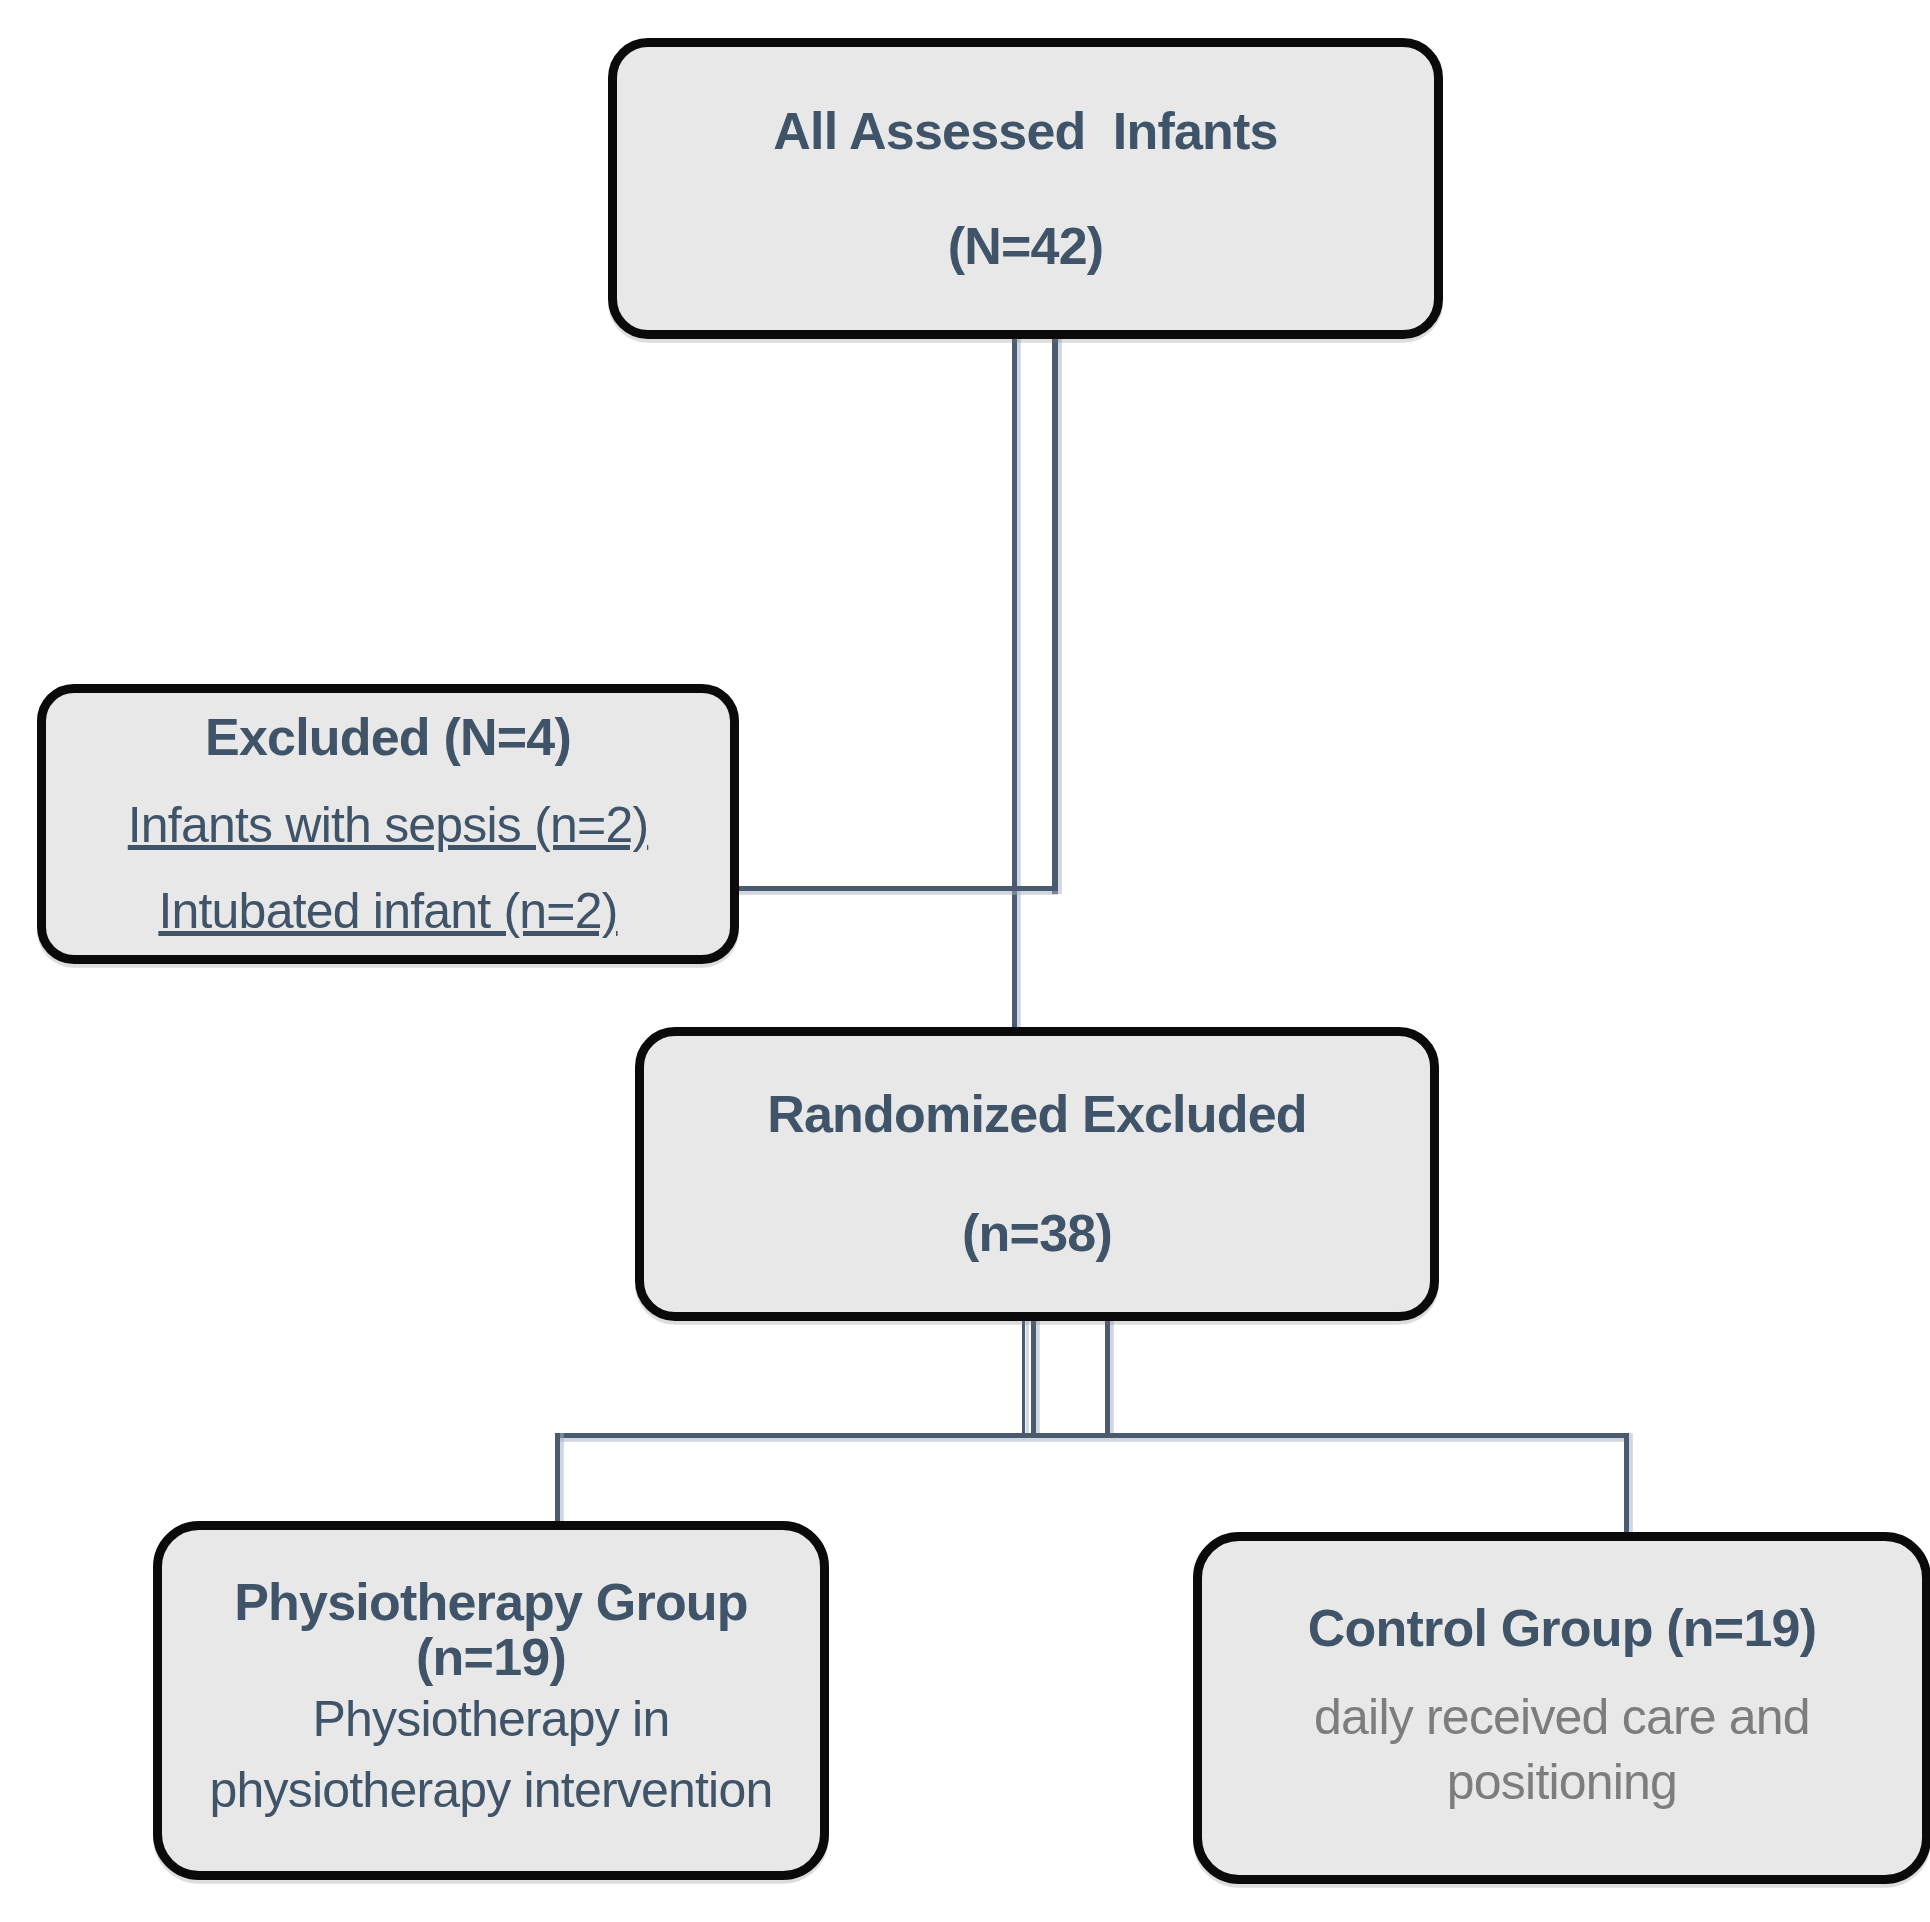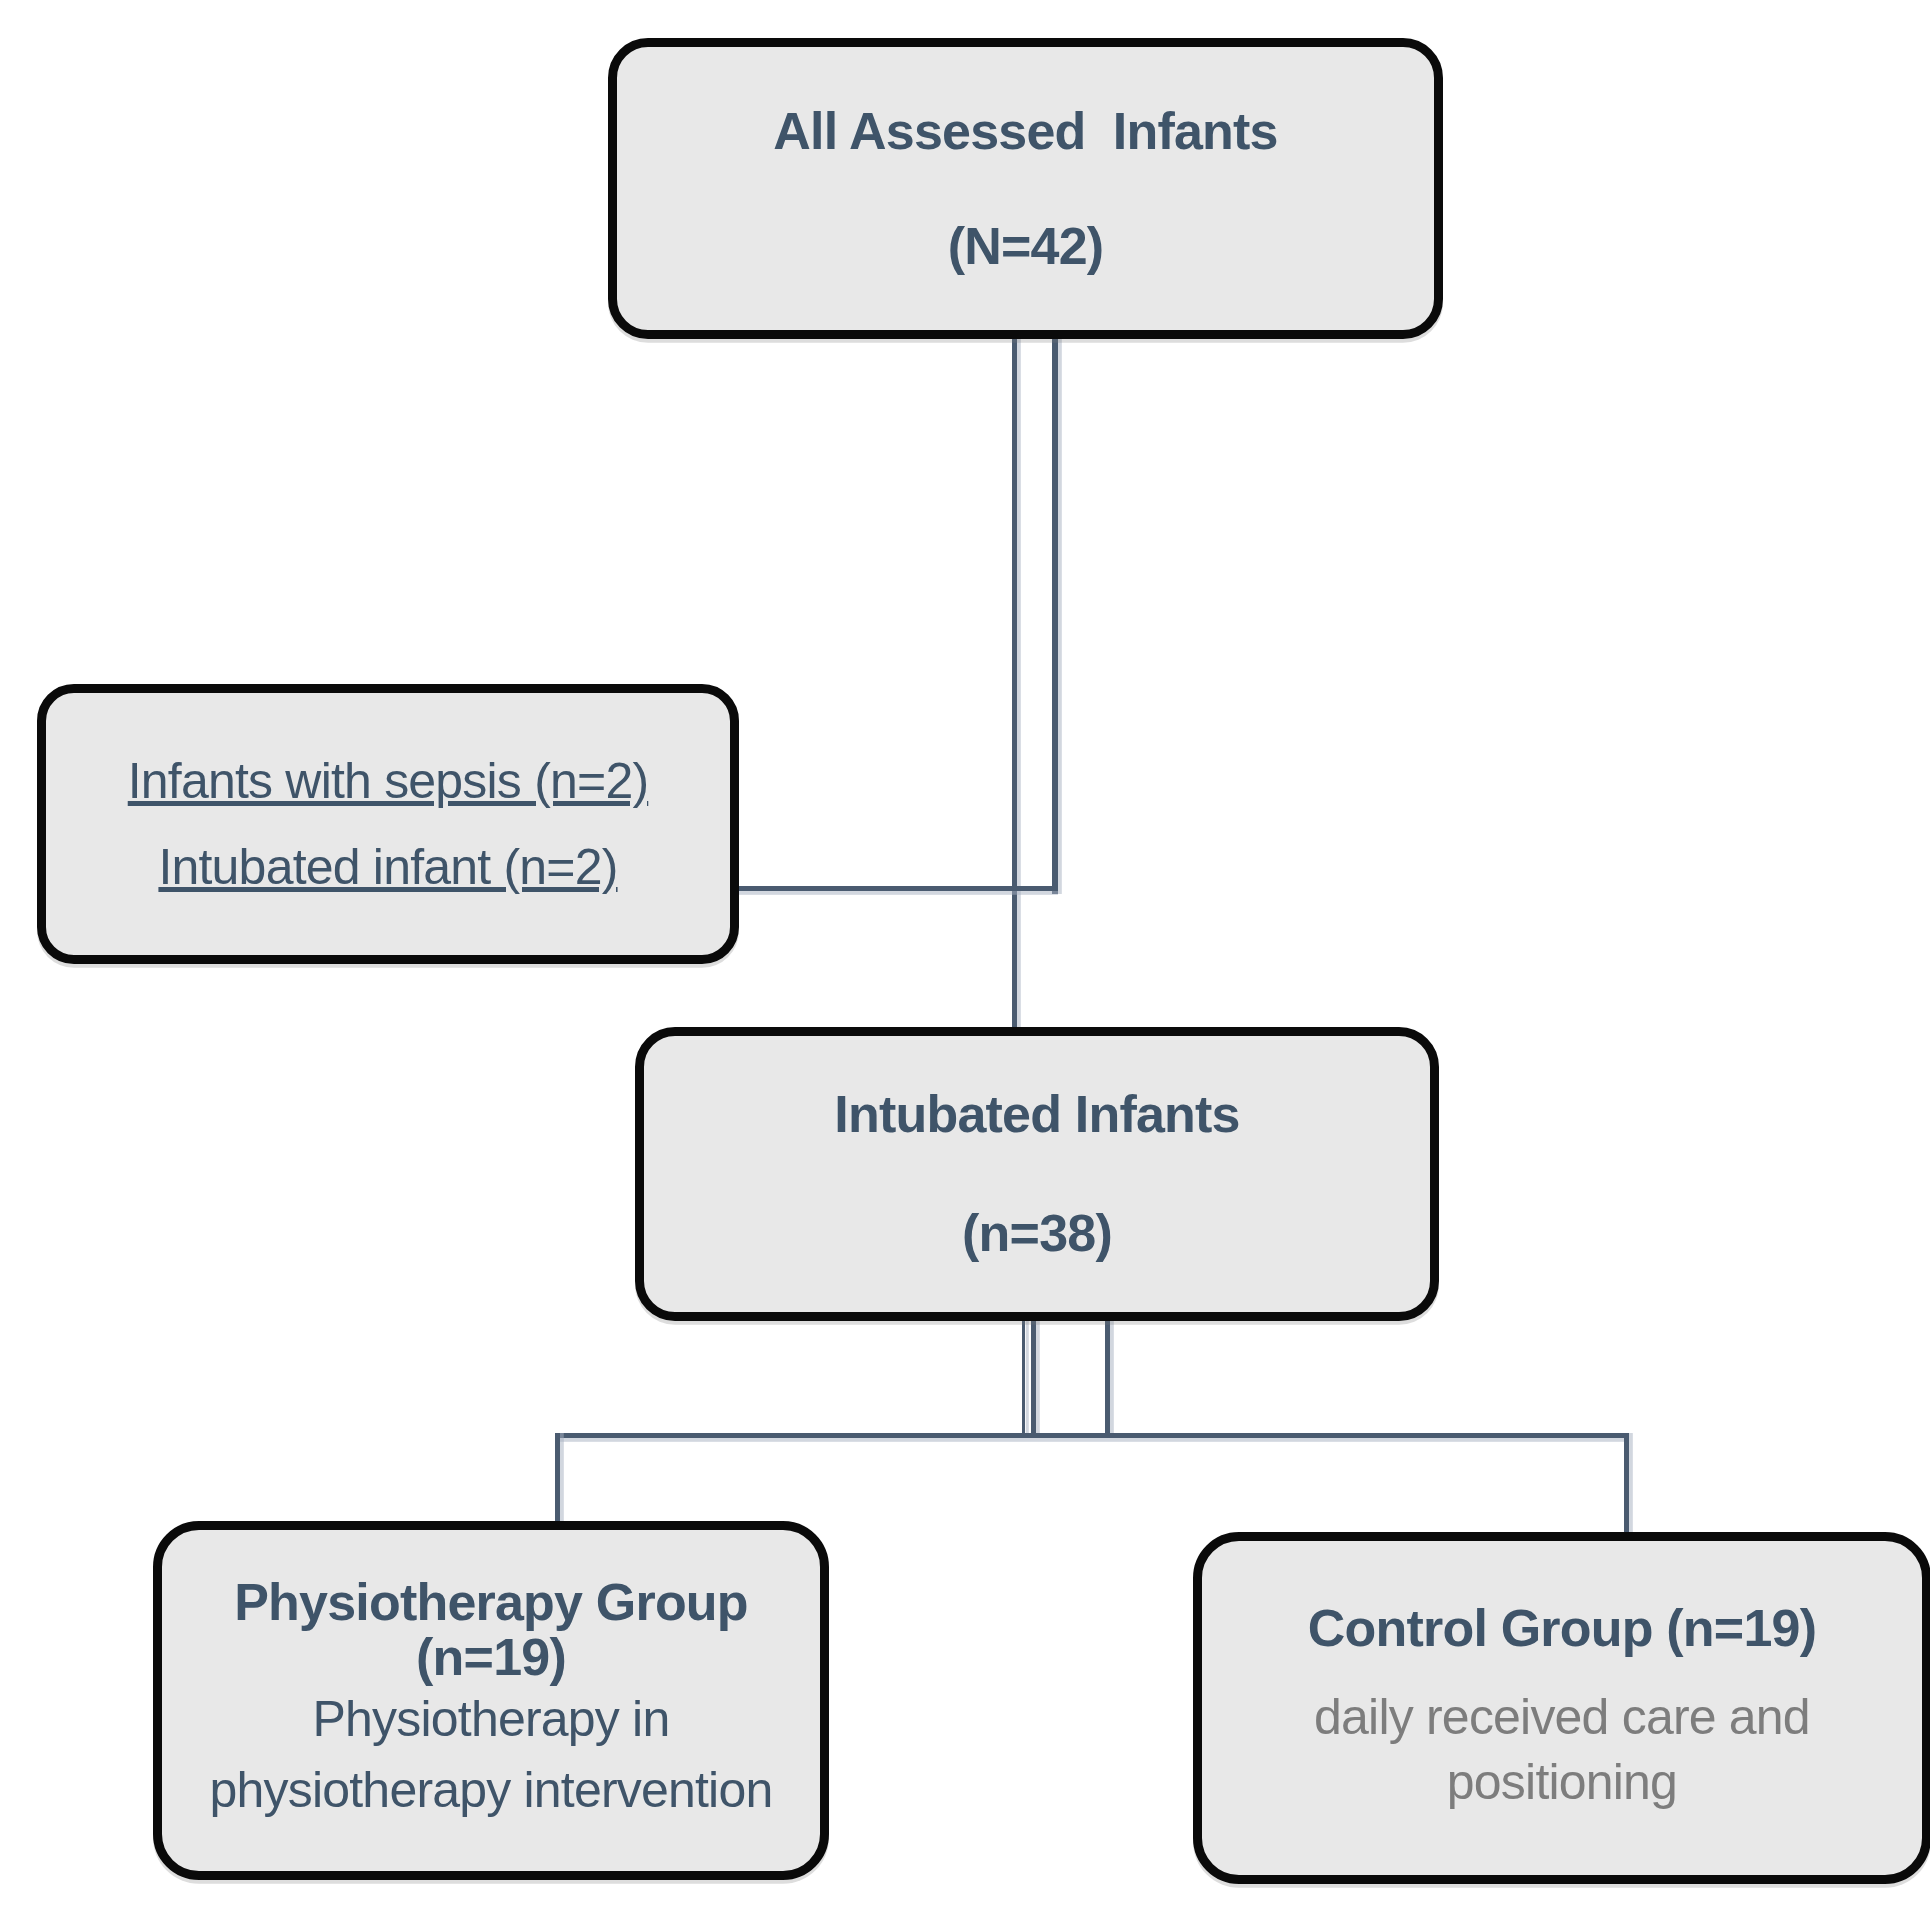--- a/index.html
+++ b/index.html
@@ -83,26 +83,27 @@
   <div class="hline" id="h-split"></div>
   <div class="vline" id="v-left-drop"></div>
   <div class="vline" id="v-right-drop"></div>
 
   <div class="box" id="box-assessed">
     <div class="title">All Assessed  Infants</div>
     <div class="title">(N=42)</div>
   </div>
 
   <div class="box" id="box-excluded">
+    <div class="title">Excluded (N=4)</div>
     <div class="line">Infants with sepsis (n=2)</div>
     <div class="line">Intubated infant (n=2)</div>
   </div>
 
   <div class="box" id="box-randomized">
-    <div class="title">Intubated Infants</div>
+    <div class="title">Randomized Excluded</div>
     <div class="title">(n=38)</div>
   </div>
 
   <div class="box" id="box-physio">
     <div class="title">Physiotherapy Group (n=19)</div>
     <div class="para">
       <div class="pline">Physiotherapy in</div>
       <div class="pline">physiotherapy intervention</div>
     </div>
   </div>

